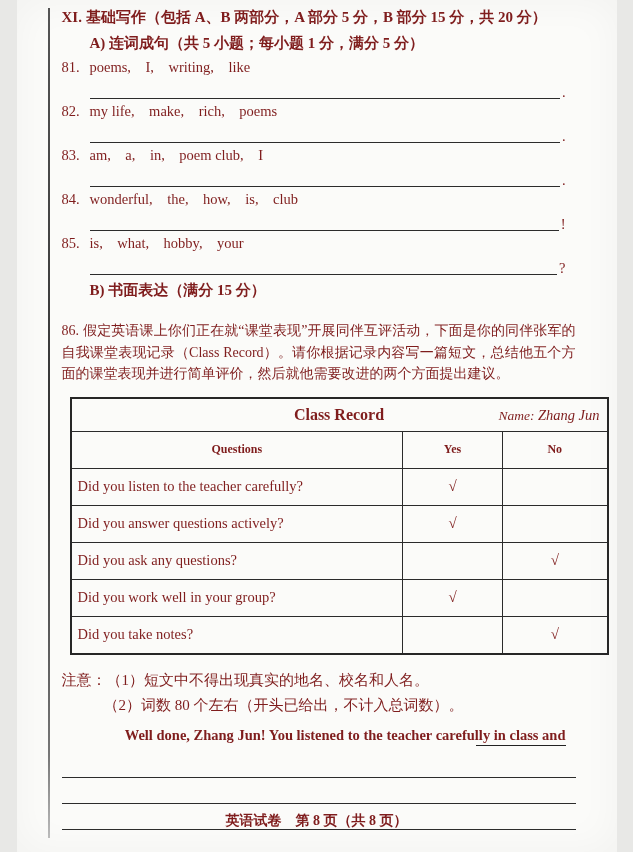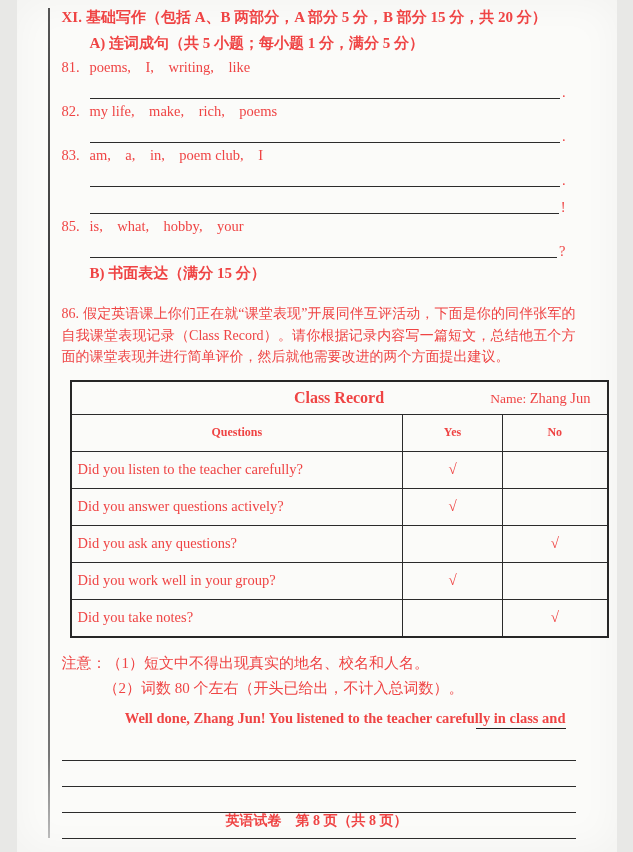--- a/index.html
+++ b/index.html
@@ -1,21 +1,21 @@
 <!DOCTYPE html>
 <html><head>
 <meta charset="utf-8">
 <style>
   html,body{margin:0;padding:0;background:#e8e8e6;}
   .page{
     position:relative;
     width:600px;height:852px;
     margin:0 auto;
     background:#fbfbf9;
-    color:#ef4444;
+    color:#7f1d1d;
     font-family:"Liberation Serif","DejaVu Serif",serif;
     overflow:hidden;
     box-shadow:inset 0 0 40px rgba(0,0,0,0.04);
   }
   .binding-line{
     position:absolute;left:31px;top:8px;bottom:14px;width:2px;
     background:linear-gradient(#555 0%,#333 55%,#777 90%,#bbb 100%);
   }
   .content{position:absolute;left:45px;right:41px;top:6px;}
   .h-xi{font-weight:bold;font-size:15px;line-height:22px;}
@@ -33,22 +33,22 @@
   .q86{font-size:14px;line-height:21.5px;margin-top:19px;text-align:justify;}
   .q86-num{margin-right:4px;}
   table.record{
     border-collapse:collapse;margin:12px 0 0 8px;width:537px;
     border:2px solid #262626;table-layout:fixed;
   }
   table.record td,table.record th{border:1.5px solid #2b2b2b;padding:4px 6px;}
   .t-head-cell{position:relative;height:24px;text-align:center;}
   .t-title{font-weight:bold;font-size:16px;}
   .t-name{
-    position:absolute;right:16px;top:50%;transform:translateY(-50%);
-    font-size:13.5px;white-space:nowrap;
+    position:absolute;right:7px;top:50%;transform:translateY(-50%);
+    font-style:italic;font-size:13.5px;white-space:nowrap;
   }
   .t-name-value{font-size:14.5px;}
   th.t-col{height:28px;font-size:12px;font-weight:bold;text-align:center;}
   td.t-q{height:28px;font-size:14.5px;text-align:left;padding-left:9px;}
   td.t-mark{text-align:center;font-size:15px;}
   .notes{margin-top:13px;font-size:15px;line-height:25px;}
   .note-line2{margin-left:42px;}
   .well-done{display:flex;align-items:flex-end;margin:7px 10px 0 20px;font-size:14.5px;font-weight:600;line-height:20px;flex-direction:column;}
   .fill-line{flex:1;border-bottom:1.8px solid #222;margin-left:8px;height:18px;min-width:90px;}
   .writing-lines{margin-top:6px;}
@@ -99,20 +99,23 @@
         <div class="q-words-row">
           <span class="q-num">83.</span><span class="q-words">am,  a,  in,  poem club,  I</span>
         </div>
         <div class="answer-row">
           <span class="answer-line"></span>
           <span class="q-punct">.</span>
         </div>
       </div>
 
       <div class="question">
+        <div class="q-words-row">
+          <span class="q-num">84.</span><span class="q-words">wonderful,  the,  how,  is,  club</span>
+        </div>
         <div class="answer-row">
           <span class="answer-line"></span>
           <span class="q-punct">!</span>
         </div>
       </div>
 
       <div class="question">
         <div class="q-words-row">
           <span class="q-num">85.</span><span class="q-words">is,  what,  hobby,  your</span>
         </div>

